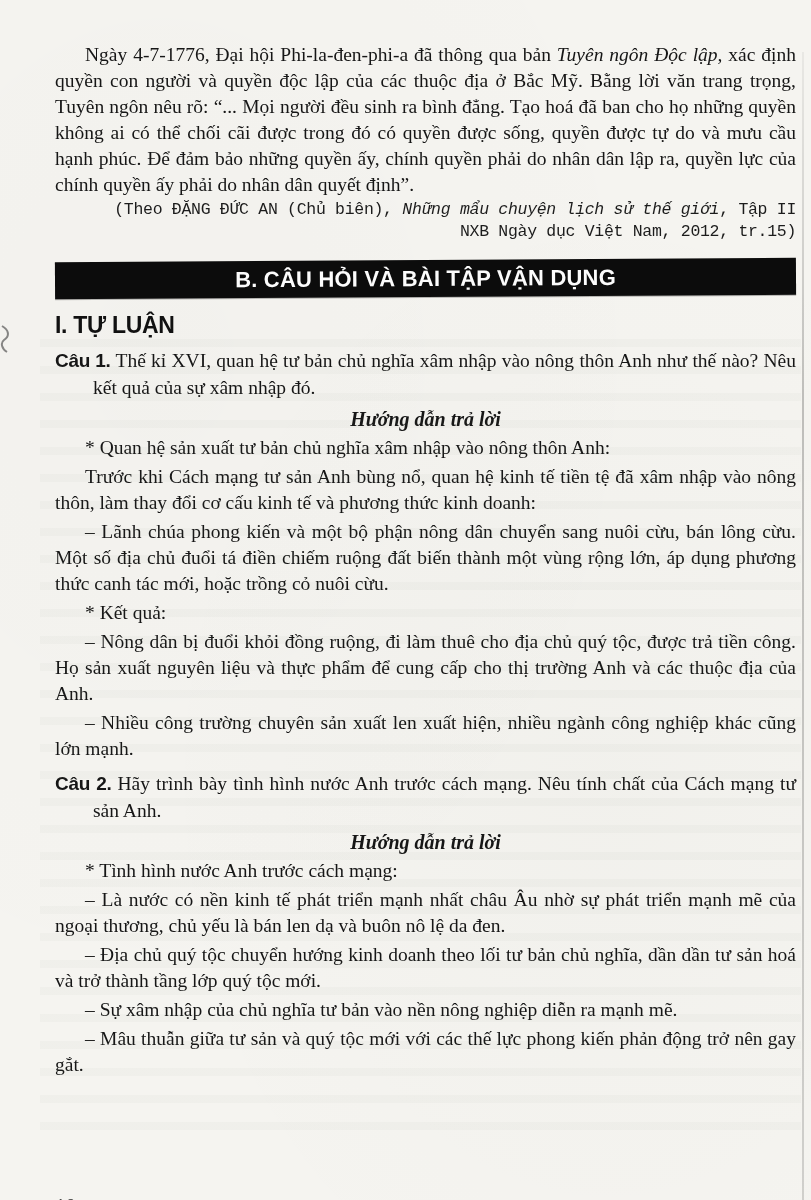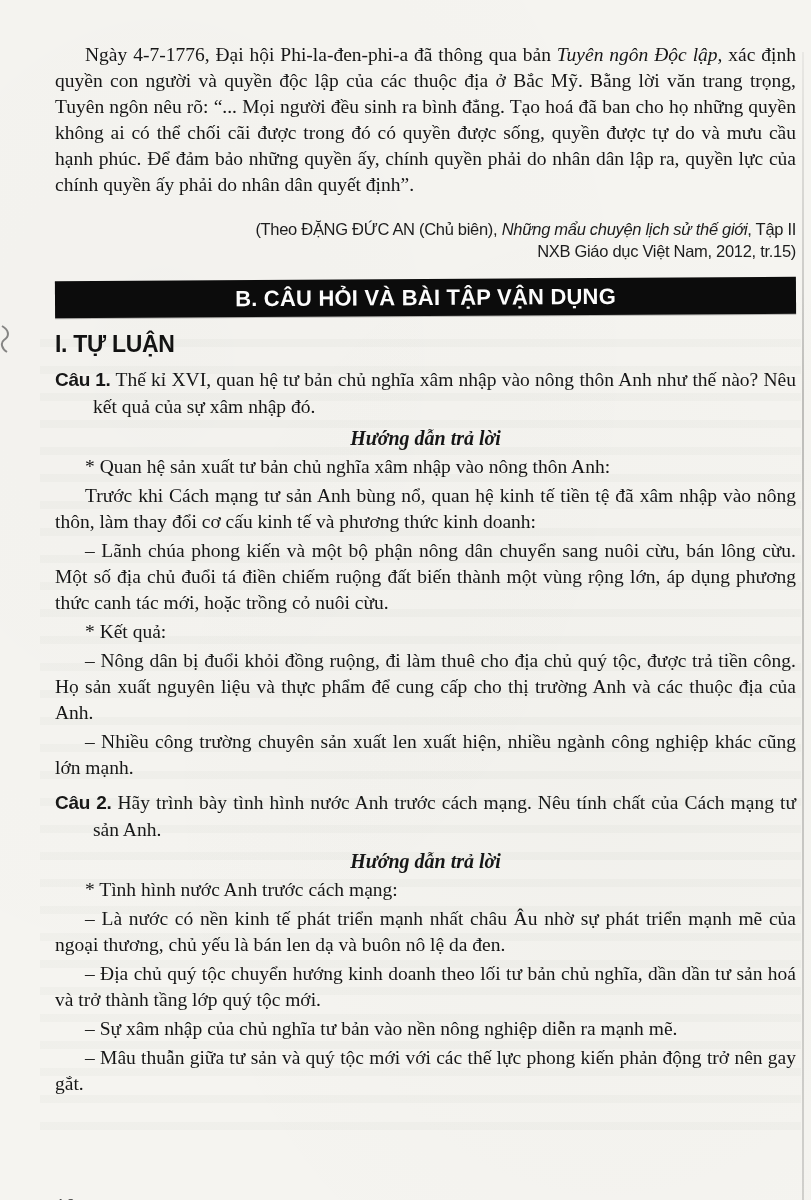--- a/index.html
+++ b/index.html
@@ -44,23 +44,23 @@
     font-size: 19.5px;
     line-height: 26px;
     text-align: justify;
     text-indent: 30px;
     margin-top: 3px;
   }
   .first { margin-top: 0; }
   .par-gap { margin-top: 7px; }
 
   .citation {
-    margin-top: 20px;
+    margin-top: 1px;
     text-align: right;
-    font-family: Liberation Sans, sans-serif;
+    font-family: Liberation Mono, monospace;
     font-size: 16.5px;
     line-height: 22px;
     letter-spacing: -0.3px;
     color: #1c1c1c;
   }
 
   .banner {
     margin-top: 17px;
     width: 100%;
     height: 37px;
@@ -138,21 +138,21 @@
 
 <div class="scan-page">
 
   <div class="content">
 
     <p class="body-par first"><span>Ngày 4-7-1776, Đại hội Phi-la-đen-phi-a đã thông qua bản </span><i>Tuyên ngôn Độc lập,</i><span> xác định quyền con người và quyền độc lập của các thuộc địa ở Bắc Mỹ. Bằng lời văn trang trọng, Tuyên ngôn nêu rõ: “... Mọi người đều sinh ra bình đẳng. Tạo hoá đã ban cho họ những quyền không ai có thể chối cãi được trong đó có quyền được sống, quyền được tự do và mưu cầu hạnh phúc. Để đảm bảo những quyền ấy, chính quyền phải do nhân dân lập ra, quyền lực của chính quyền ấy phải do nhân dân quyết định”.</span></p>
 
 
     <div class="citation">
       <div><span>(Theo ĐẶNG ĐỨC AN (Chủ biên), </span><i>Những mẩu chuyện lịch sử thế giới</i><span>, Tập II</span></div>
-      <div>NXB Giáo dục Việt Nam, 2012, tr.15)</div>
+      <div>NXB Ngày dục Việt Nam, 2012, tr.15)</div>
     </div>
 
     <div class="banner">B. CÂU HỎI VÀ BÀI TẬP VẬN DỤNG</div>
 
     <h2 class="section-heading">I. TỰ LUẬN</h2>
 
     <p class="question"><b class="q-label">Câu 1.</b> <span>Thế kỉ XVI, quan hệ tư bản chủ nghĩa xâm nhập vào nông thôn Anh như thế nào? Nêu kết quả của sự xâm nhập đó.</span></p>
 
     <p class="guide">Hướng dẫn trả lời</p>
 

